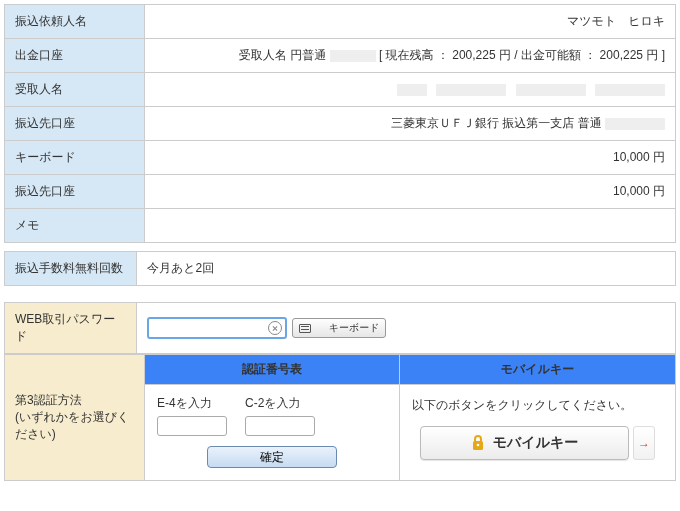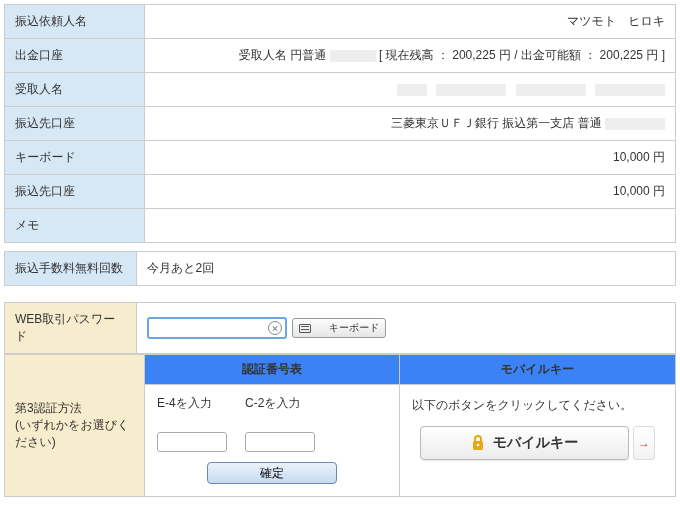--- a/index.html
+++ b/index.html
@@ -130,21 +130,21 @@
   }
   .col-body {
     padding: 10px 12px 12px 12px;
     flex: 1;
   }
   .code-inputs {
     display: flex;
     gap: 18px;
     margin-bottom: 10px;
   }
-  .code-inputs .grp { display:flex; flex-direction:column; gap:20px; }
+  .code-inputs .grp { display:flex; flex-direction:column; gap:4px; }
   .code-inputs input {
     width: 70px;
     height: 20px;
     border: 1px solid #aaa;
     border-radius: 3px;
     padding: 0 4px;
   }
   .confirm-btn {
     display: block;
     width: 130px;

